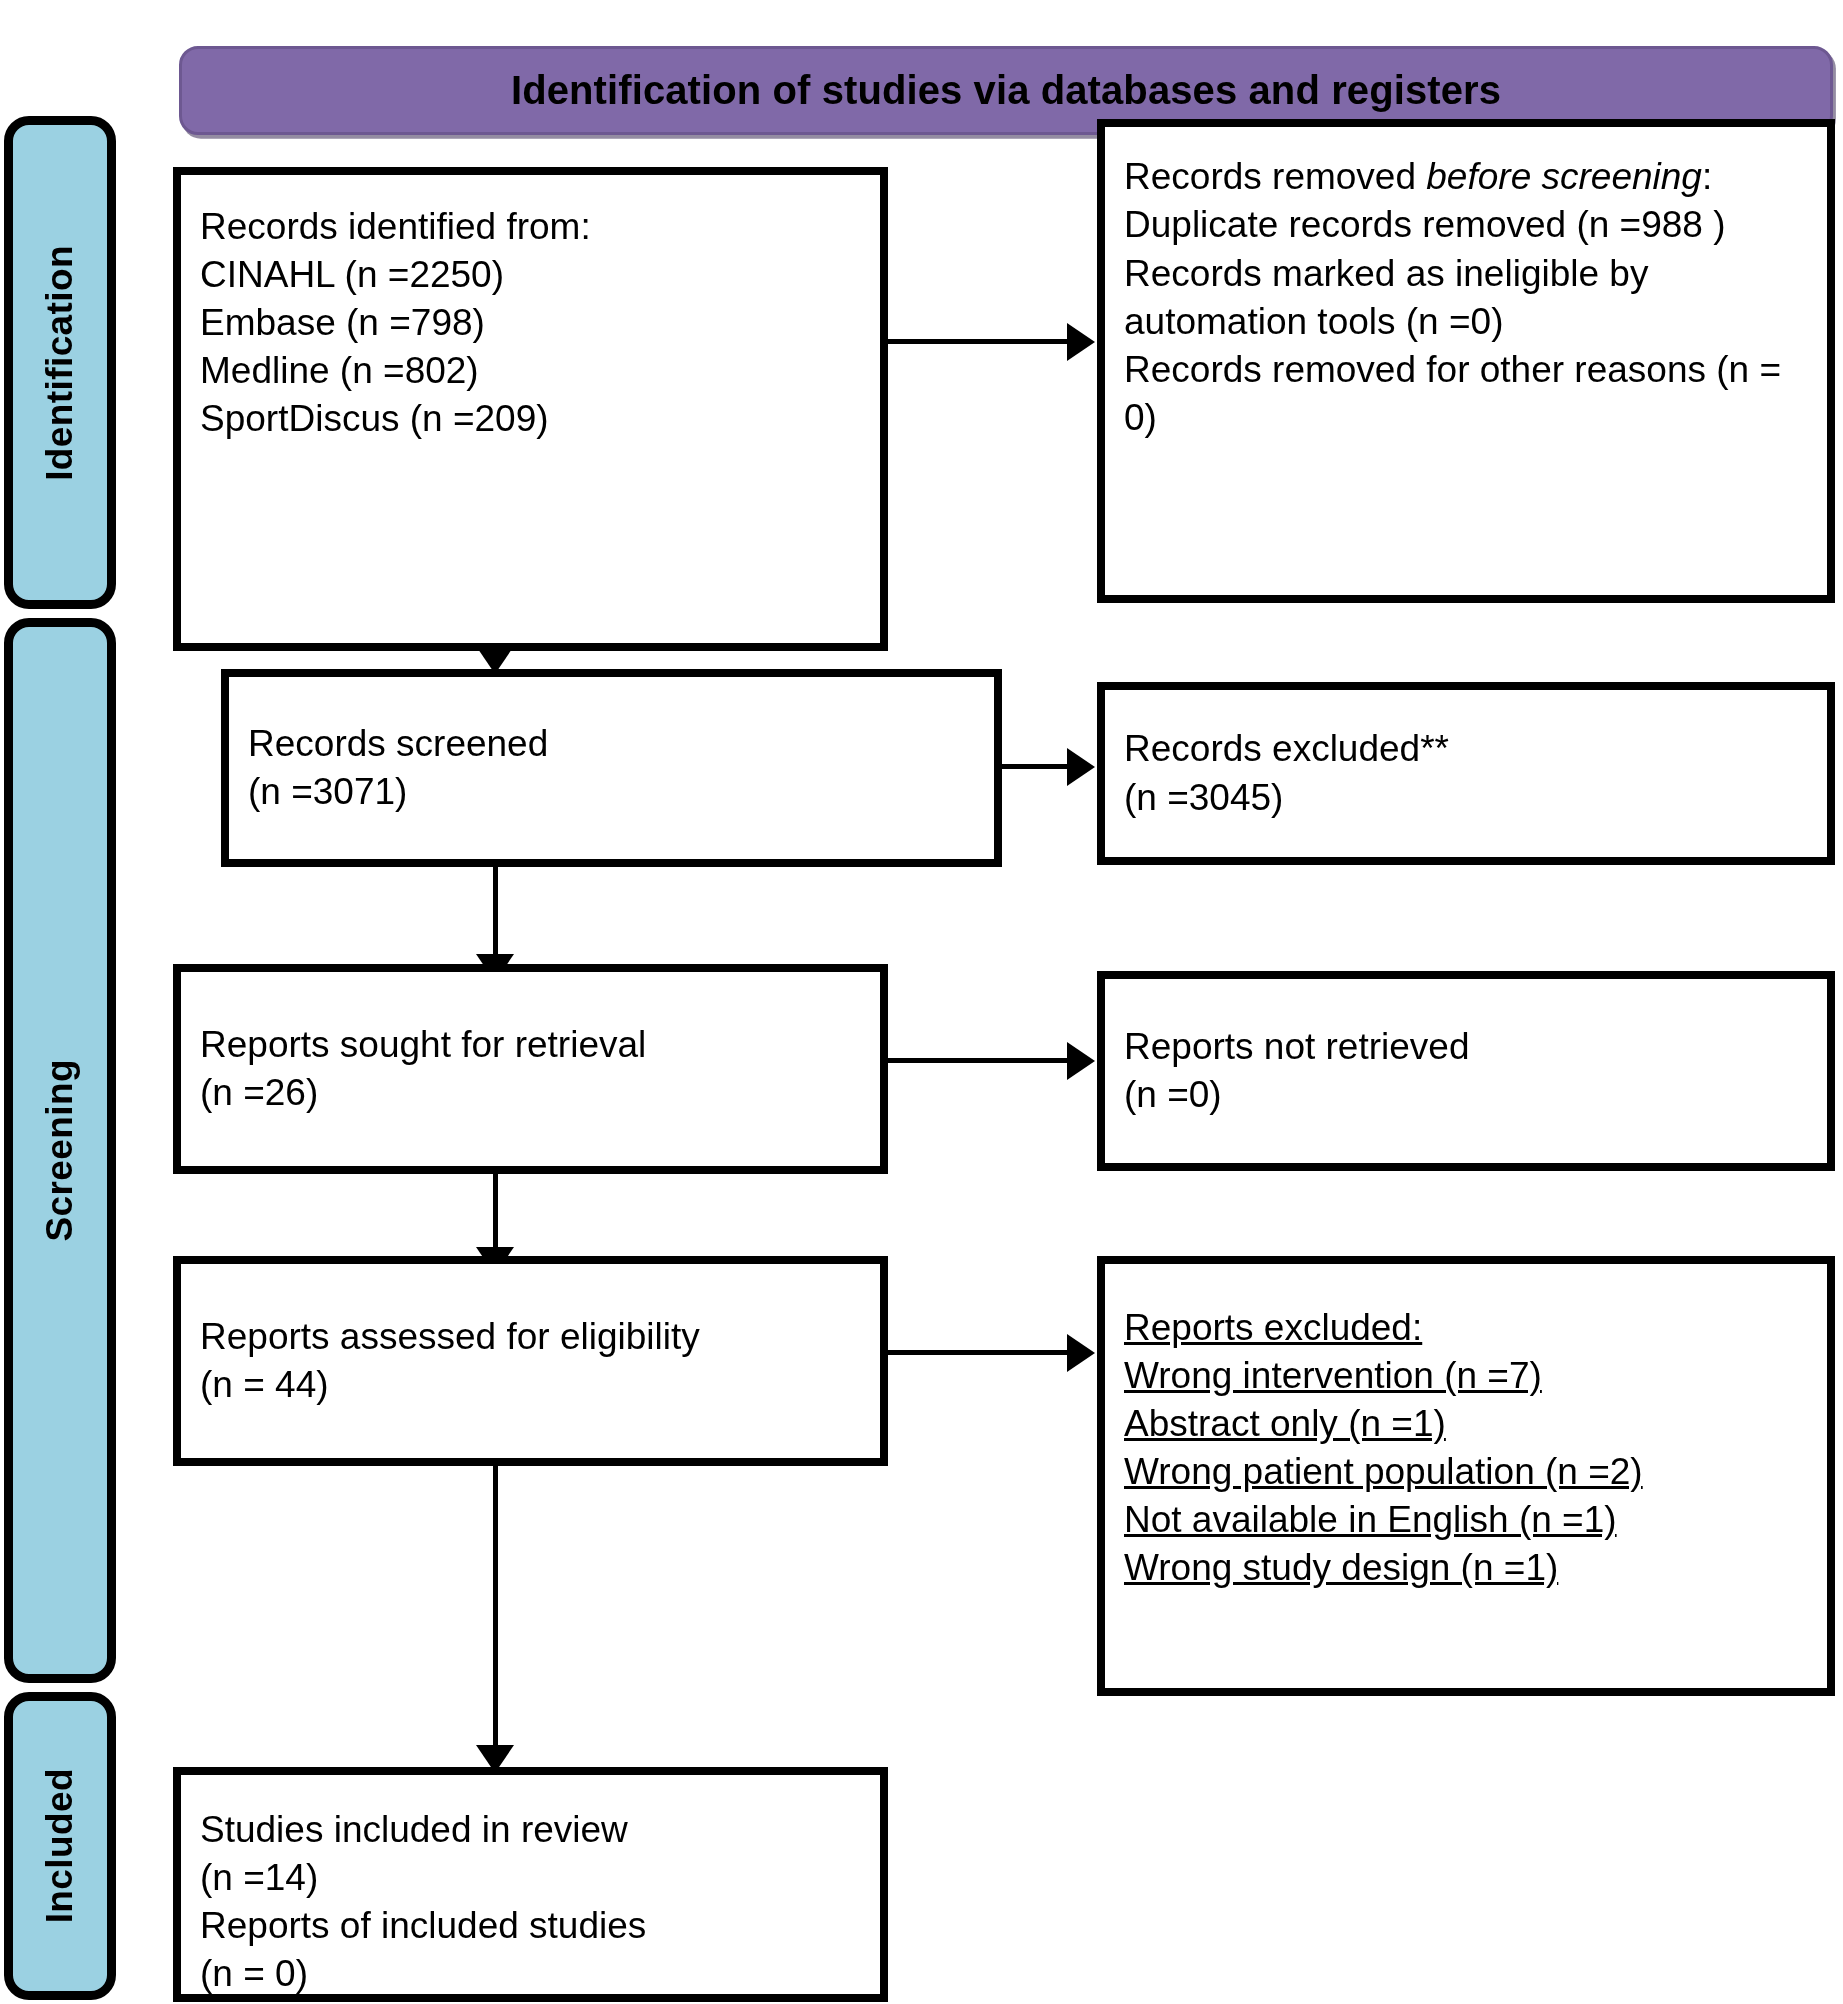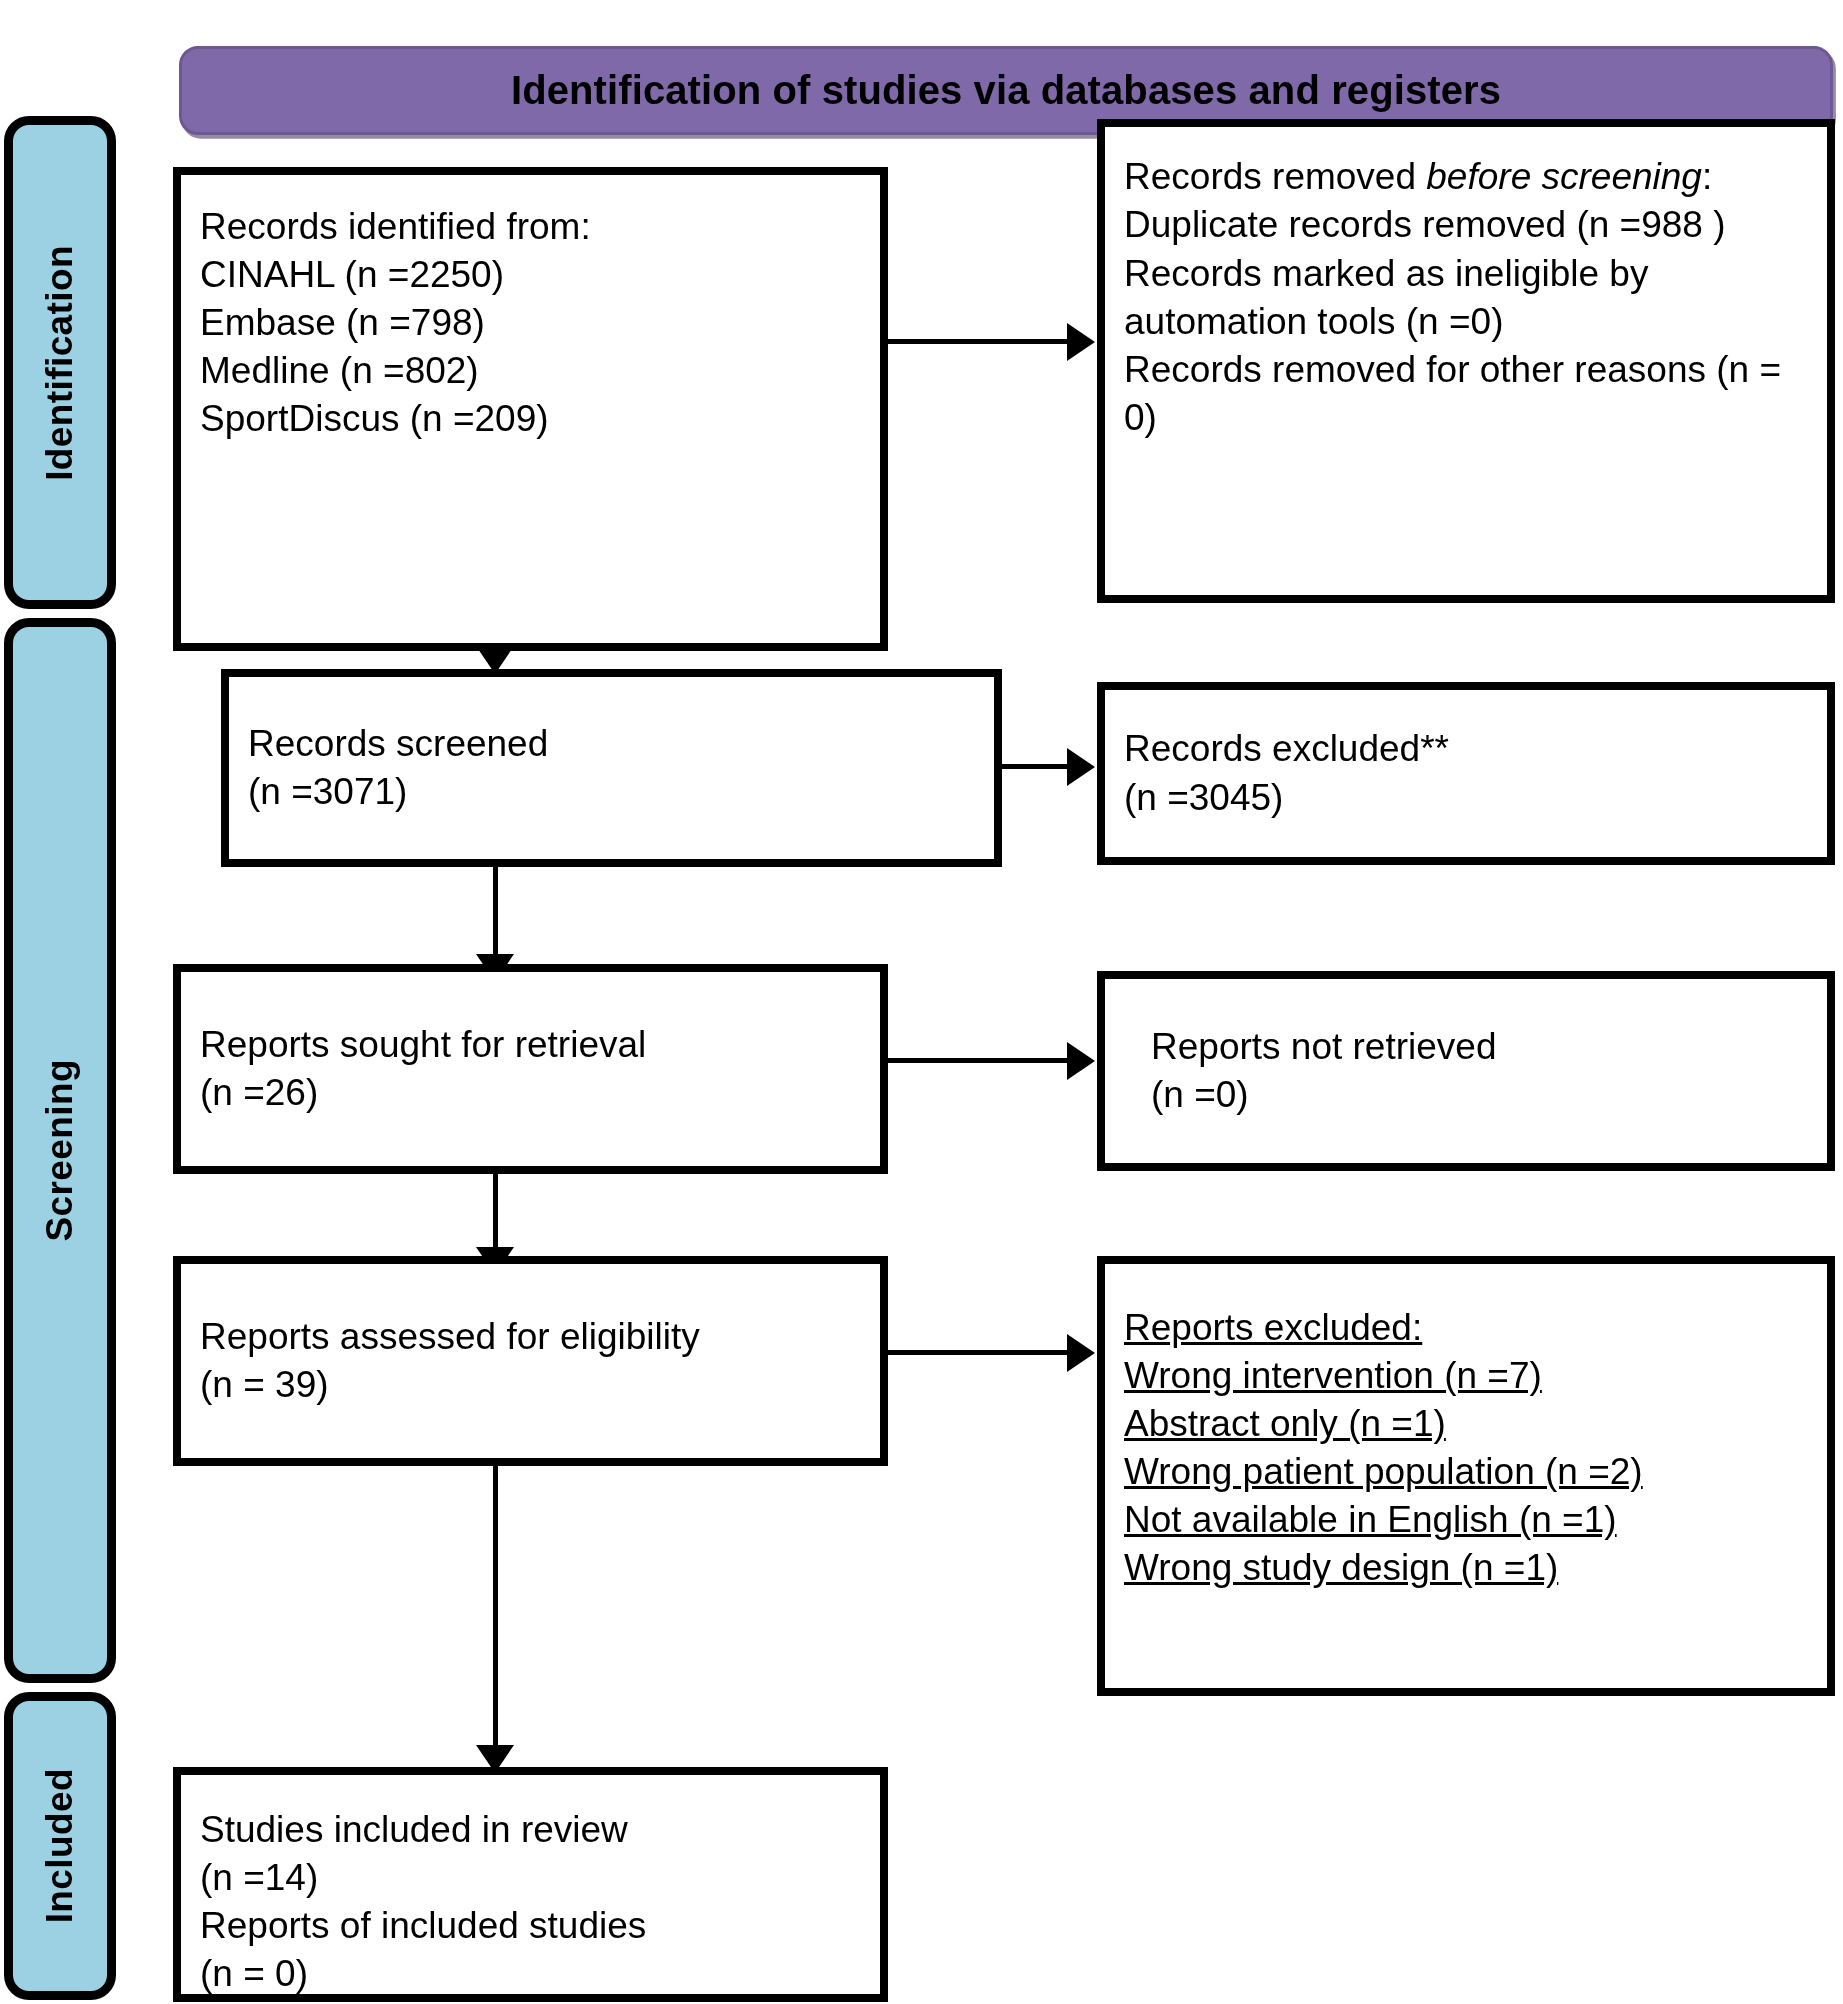--- a/index.html
+++ b/index.html
@@ -171,21 +171,21 @@
 (n =3071)</div>
   </div>
 
   <div class="flow-box" style="left:173px; top:964px; width:715px; height:210px;">
     <div class="box-text">Reports sought for retrieval
 (n =26)</div>
   </div>
 
   <div class="flow-box" style="left:173px; top:1256px; width:715px; height:210px;">
     <div class="box-text">Reports assessed for eligibility
-(n = 39)</div>
+(n = 44)</div>
   </div>
 
   <div class="flow-box" style="left:173px; top:1767px; width:715px; height:235px; align-items:flex-start;">
     <div class="box-text" style="padding-top:31px;">Studies included in review
 (n =14)
 Reports of included studies
 (n = 0)</div>
   </div>
 
   <div class="flow-box" style="left:1097px; top:119px; width:738px; height:484px; align-items:flex-start;">
@@ -193,21 +193,21 @@
 Duplicate records removed (n =988 )
 Records marked as ineligible by automation tools (n =0)
 Records removed for other reasons (n = 0)</div>
   </div>
 
   <div class="flow-box" style="left:1097px; top:682px; width:738px; height:183px;">
     <div class="box-text">Records excluded**
 (n =3045)</div>
   </div>
 
-  <div class="flow-box" style="left:1097px; top:971px; width:738px; height:200px;padding-left:27px;">
+  <div class="flow-box" style="left:1097px; top:971px; width:738px; height:200px;">
     <div class="box-text">Reports not retrieved
 (n =0)</div>
   </div>
 
   <div class="flow-box" style="left:1097px; top:1256px; width:738px; height:440px; align-items:flex-start;text-decoration:underline;">
     <div class="box-text" style="padding-top:40px;">Reports excluded:
 Wrong intervention (n =7)
 Abstract only (n =1)
 Wrong patient population (n =2)
 Not available in English (n =1)

